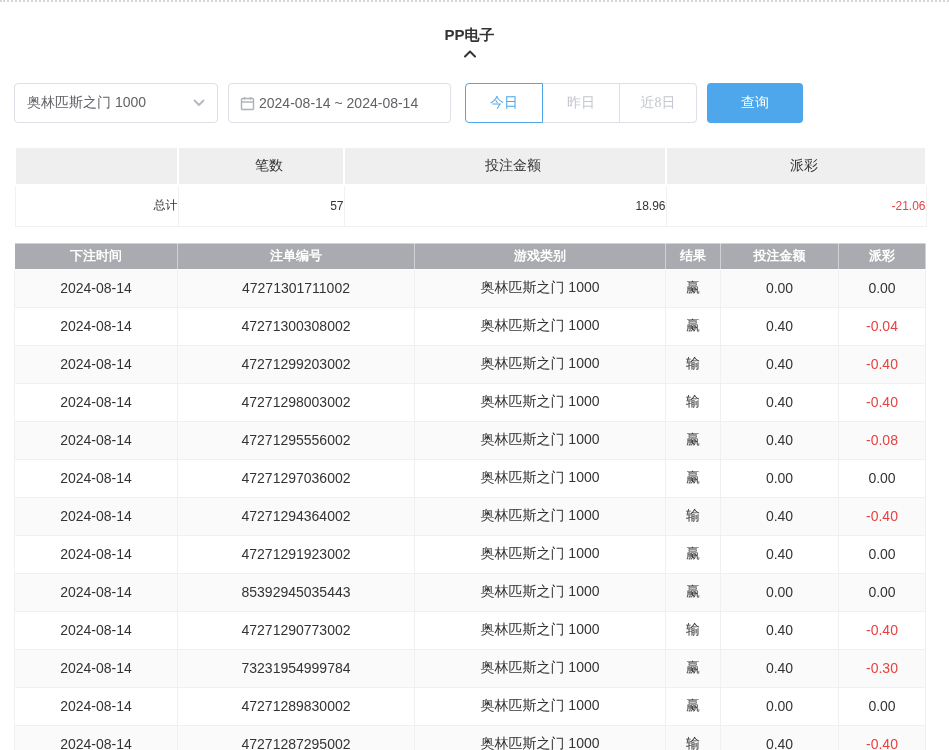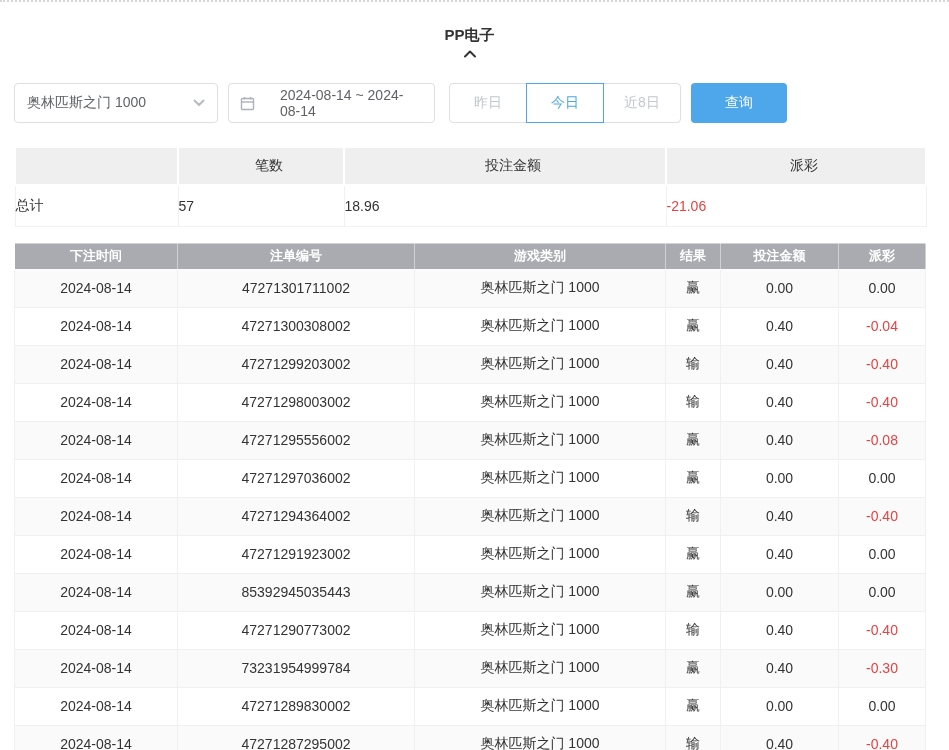--- a/index.html
+++ b/index.html
@@ -29,54 +29,54 @@
 
   
   .filter-row { display: flex; align-items: center; }
   .select-box {
     width: 204px; height: 40px;
     border: 1px solid #dcdfe6; border-radius: 4px;
     display: flex; align-items: center; justify-content: space-between;
     padding: 0 12px; color: #606266; background: #fff; cursor: pointer;
   }
   .date-box {
-    width: 207px; height: 40px; margin-left: 10px;
+    width: 223px; height: 40px; margin-left: 10px;
     border: 1px solid #dcdfe6; border-radius: 4px;
-    display: flex; align-items: center; gap: 25px;
+    display: flex; align-items: center; gap: 4px;
     padding: 0 11px; color: #606266; background: #fff; cursor: pointer;
   }
   .quick-group { display: flex; margin-left: 14px; }
   .qbtn {
     min-width: 78px; height: 40px; padding: 0 18px;
     background: #fff; border: 1px solid #dcdfe6;
     font-size: 14px; color: #c3c7cf; cursor: pointer;
     margin-left: -1px; position: relative;
     font-family: inherit;
   }
   .qbtn:first-child { border-radius: 4px 0 0 4px; margin-left: 0; }
-  .qbtn:last-child { border-radius: 0 4px 4px 0; }
+  .qbtn:last-child { border-radius: 0 4px 4px 0; font-family: Liberation Serif, serif; }
   .qbtn.active { color: var(--accent, #4da7ea); border-color: var(--accent, #4da7ea); z-index: 1; }
   .search-btn {
     width: 96px; height: 40px; margin-left: 10px;
     background: var(--accent, #4da7ea); color: #fff;
     border: none; border-radius: 4px; font-size: 14px; cursor: pointer;
     font-family: inherit;
   }
 
   
   table { width: 100%; border-collapse: collapse; table-layout: fixed; }
   .summary-table { margin-top: 23px; }
   .summary-table th {
     background: #efefef; height: 38px; font-weight: normal;
     font-size: 14px; color: #333; text-align: center;
     border: 2px solid #fff;
     padding-left: 16px;
   }
   .summary-table td {
-    height: 41px; text-align: left; font-size: 14px; color: #333;
+    height: 41px; text-align: right; font-size: 12px; color: #333;
     border: 1px solid #f1f1f1; background: #fff;
   }
 
   
   .records-table { margin-top: 16px; }
   .records-table th {
     background: var(--header-bg, #a9abb0); color: #fff;
     height: 26px; font-size: 13px; font-weight: bold; text-align: center;
     border: 1px solid rgba(255,255,255,0.45);
   }
@@ -123,22 +123,22 @@
             <rect x="1.5" y="2.5" width="12" height="11" rx="1" fill="none" stroke="#adb1b8" stroke-width="1.4"></rect>
             <line x1="1.5" y1="6" x2="13.5" y2="6" stroke="#adb1b8" stroke-width="1.4"></line>
             <line x1="4.5" y1="1" x2="4.5" y2="3.5" stroke="#adb1b8" stroke-width="1.4"></line>
             <line x1="10.5" y1="1" x2="10.5" y2="3.5" stroke="#adb1b8" stroke-width="1.4"></line>
           </svg>
       </span>
       <span>2024-08-14 ~ 2024-08-14</span>
     </div>
 
     <div class="quick-group">
+        <button class="qbtn active">今日</button>
         <button class="qbtn">昨日</button>
-        <button class="qbtn active">今日</button>
         <button class="qbtn">近8日</button>
       </div>
 
     <button class="search-btn">查询</button>
   </div>
 
   <table class="summary-table">
     <colgroup>
         <col style="width:163px">
         <col style="width:166px">

